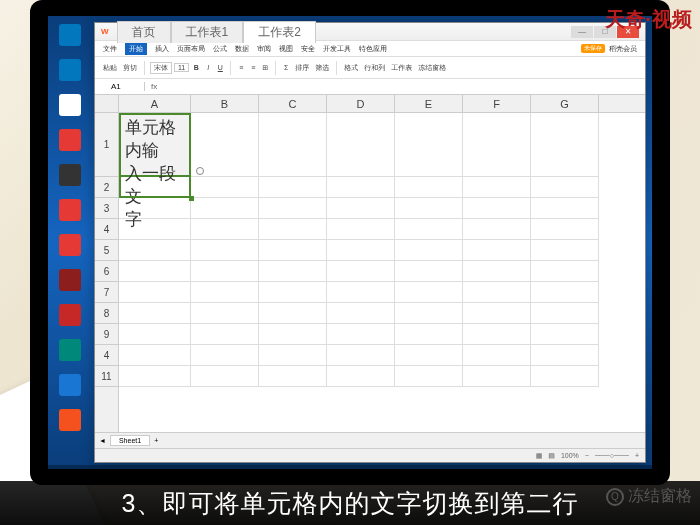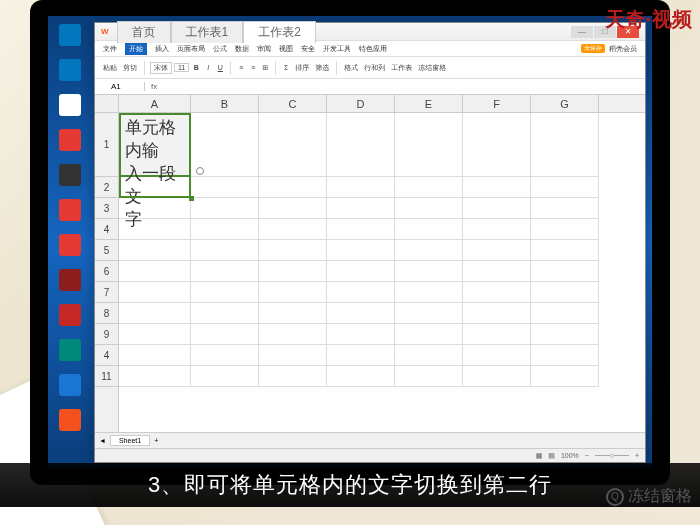--- a/index.html
+++ b/index.html
@@ -13,21 +13,21 @@
     .desk-bg { position: absolute; inset: -30px; z-index: -1; background: linear-gradient(135deg, #f8f4e8 0%, #ede5d0 30%, #f0e8d8 100%); }
     .wheat { position: absolute; left: -20px; top: 120px; width: 80px; height: 300px; background: linear-gradient(100deg, transparent 40%, #c9a876 45%, #d4b886 50%, transparent 55%); transform: rotate(-10deg); opacity: 0.6; }
     .notebook { position: absolute; left: -10px; bottom: -20px; width: 120px; height: 180px; background: #fff; transform: rotate(-25deg); box-shadow: 0 2px 8px rgba(0,0,0,0.15); }
     
     
     .wm-tr { position: absolute; top: 6px; right: 8px; color: #b91c1c; font-size: 20px; font-weight: bold; z-index: 100; }
     .wm-br { position: absolute; bottom: 18px; right: 8px; color: #555; font-size: 16px; z-index: 100; display: flex; align-items: center; gap: 4px; }
     .wm-br-icon { width: 18px; height: 18px; border: 2px solid #555; border-radius: 50%; display: inline-flex; align-items: center; justify-content: center; font-size: 10px; }
     
     
-    .caption { position: absolute; bottom: 18px; left: 0; right: 0; height: 44px; background: linear-gradient(to bottom, rgba(0,0,0,0.85), rgba(0,0,0,0.95)); color: #fff; font-size: 22px; display: flex; align-items: center; justify-content: center; z-index: 50; letter-spacing: 1px; }
+    .caption { position: absolute; bottom: 0; left: 0; right: 0; height: 44px; background: linear-gradient(to bottom, rgba(0,0,0,0.85), rgba(0,0,0,0.95)); color: #fff; font-size: 25px; display: flex; align-items: center; justify-content: center; z-index: 50; letter-spacing: 1px; }
     
     
     .desktop-icons { position: absolute; left: 4px; top: 8px; display: flex; flex-direction: column; gap: 3px; z-index: 2; }
     .dicon { width: 36px; height: 32px; display: flex; flex-direction: column; align-items: center; cursor: pointer; }
     .dicon-img { width: 22px; height: 22px; border-radius: 3px; display: flex; align-items: center; justify-content: center; font-size: 11px; color: #fff; }
     
     
     .app-window { position: absolute; left: 46px; top: 6px; right: 6px; bottom: 6px; background: #fff; border: 1px solid #888; display: flex; flex-direction: column; box-shadow: 0 2px 12px rgba(0,0,0,0.3); z-index: 5; }
     
     .titlebar { height: 18px; background: linear-gradient(#f8f8f8, #eee); display: flex; align-items: center; padding: 0 6px; font-size: 8px; color: #666; border-bottom: 1px solid #ddd; }

